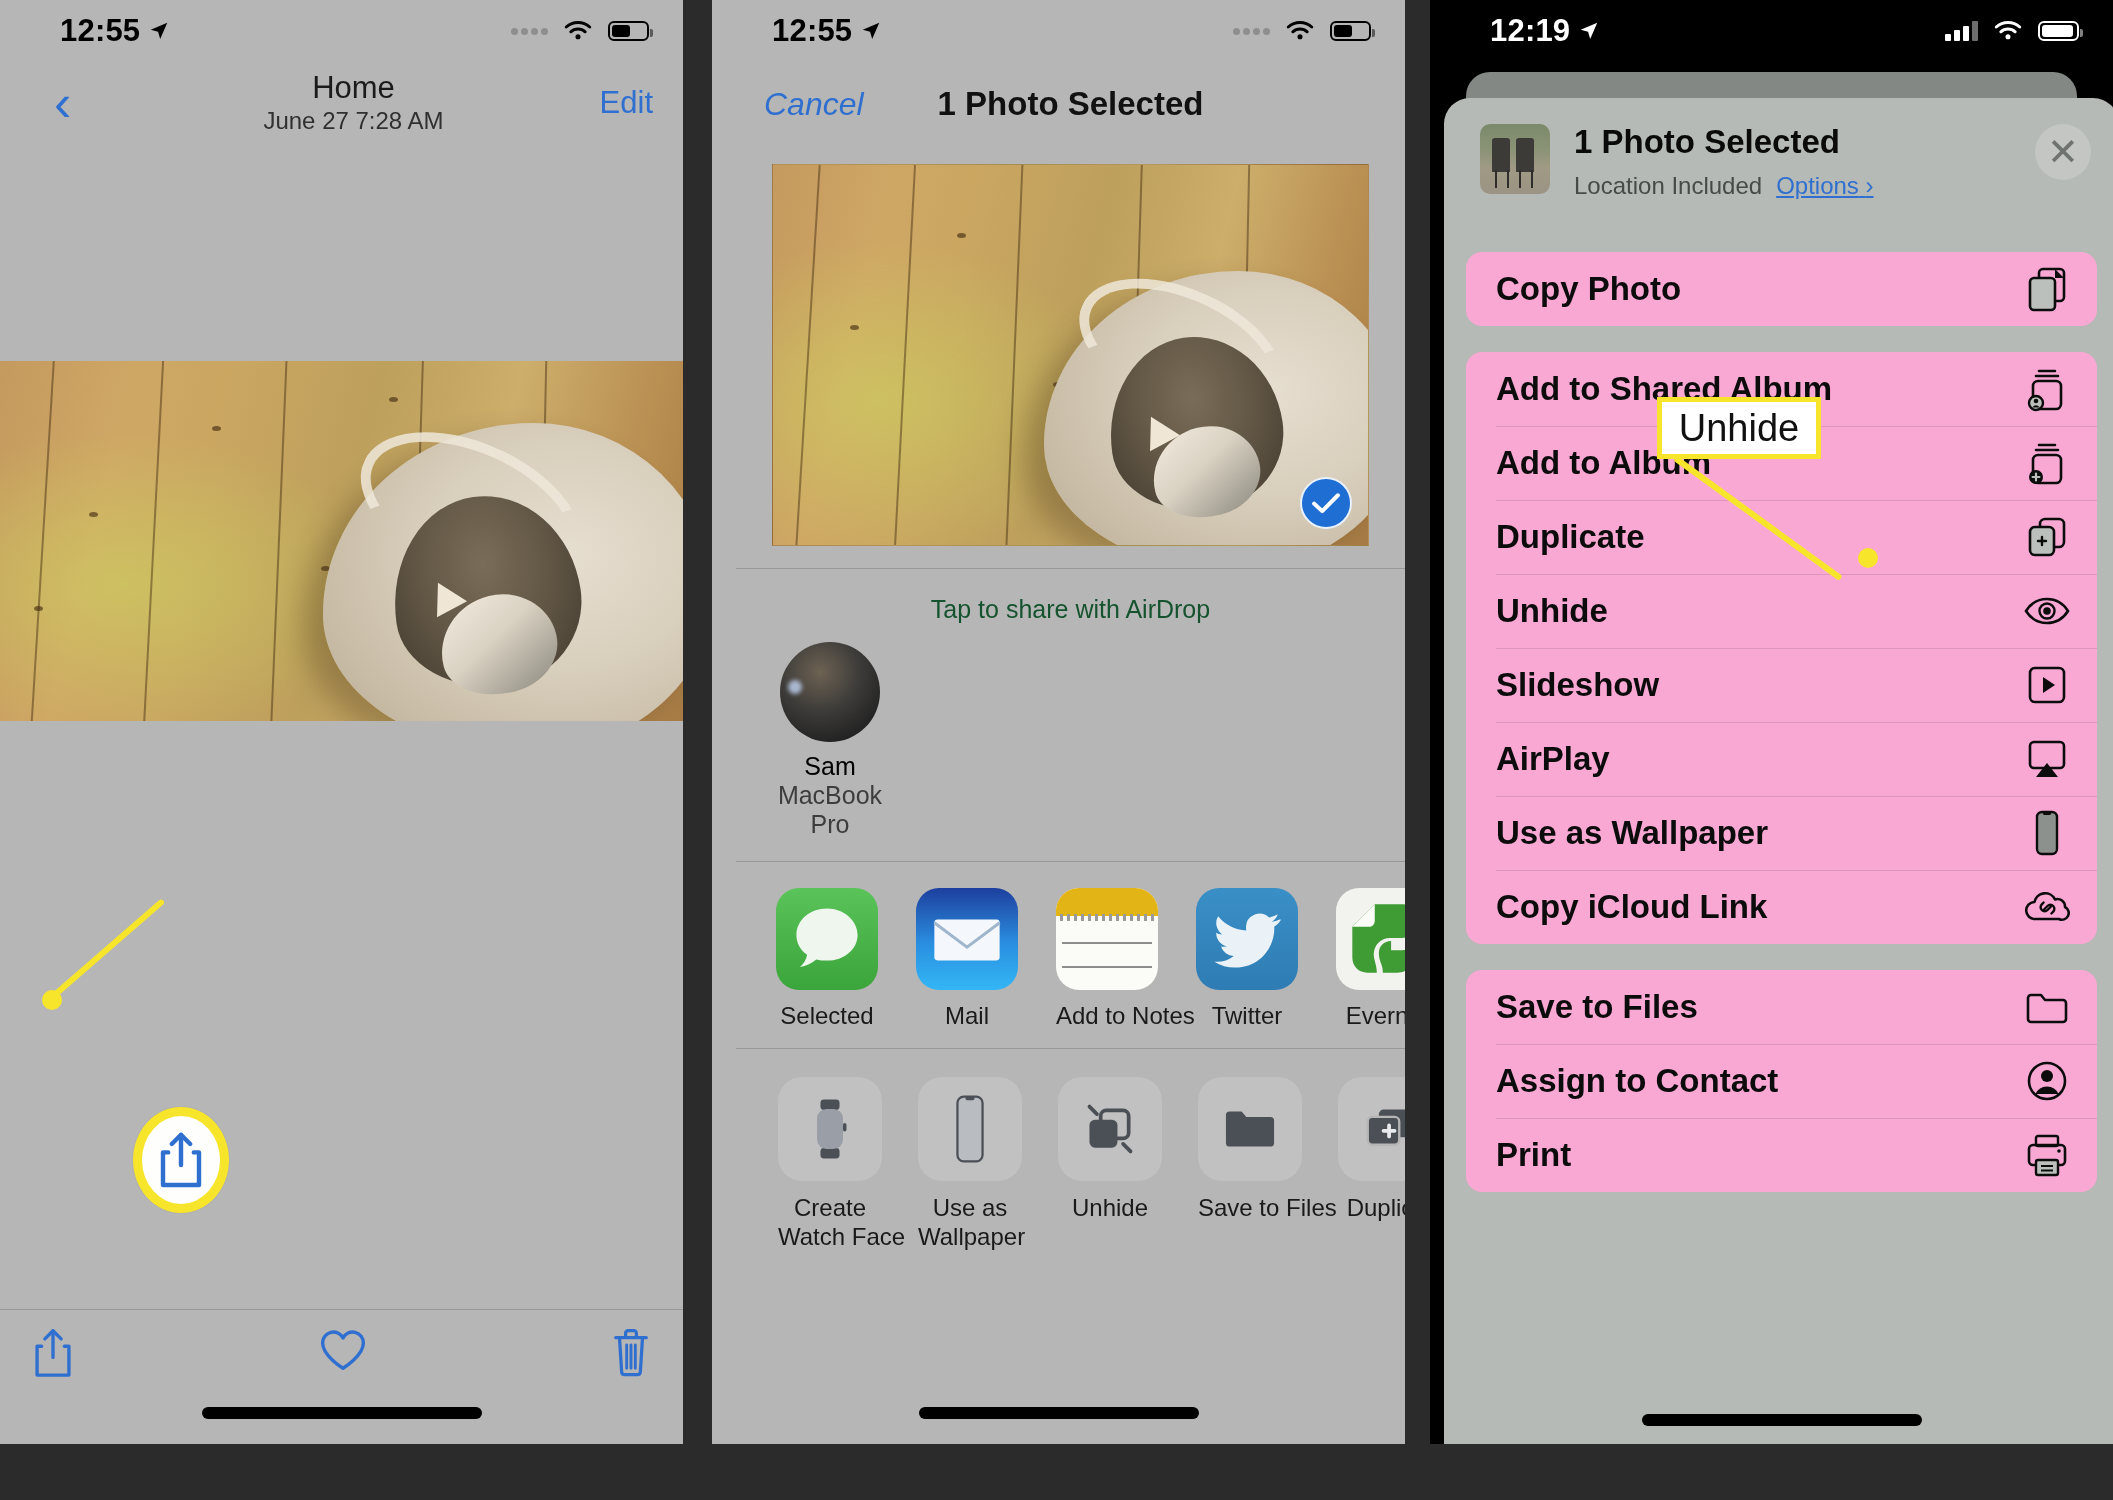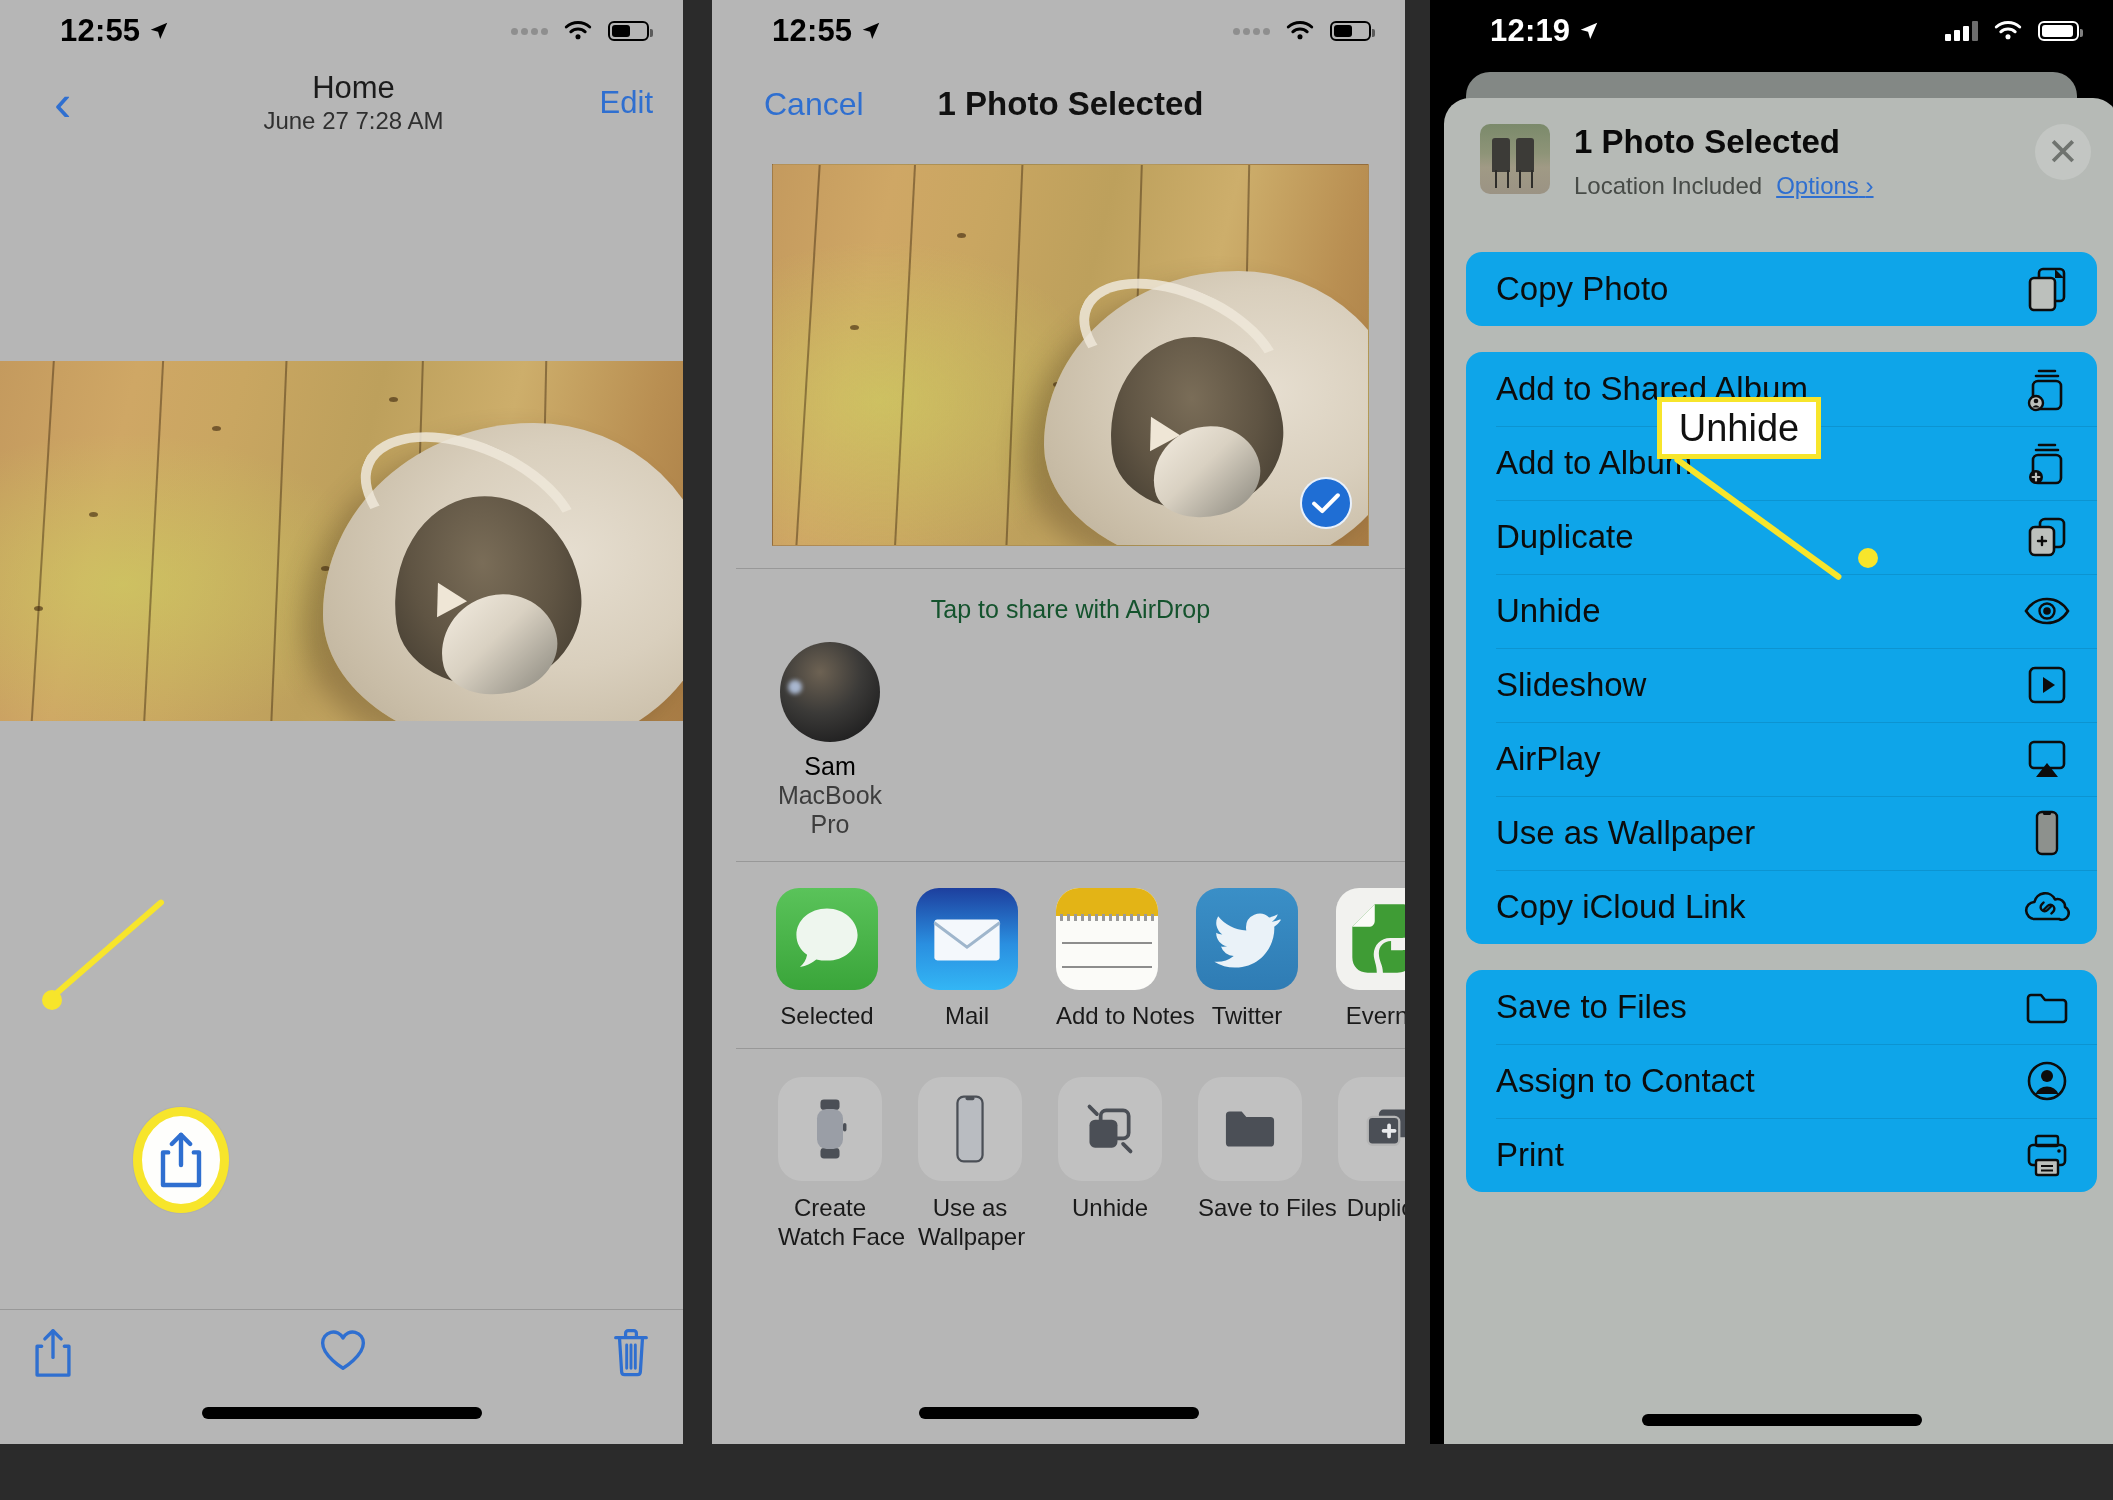--- a/index.html
+++ b/index.html
@@ -106,21 +106,21 @@
     position:absolute; left:133px; top:1107px; width:96px; height:106px;
     background:#fefefc; border:9px solid #f7e52b; border-radius:50%;
     display:flex; align-items:center; justify-content:center;
     box-shadow: 0 0 0 1px rgba(0,0,0,.03);
   }
   .lead-line { position:absolute; background:#f7e52b; height:6px; border-radius:3px; transform-origin: left center; }
   .lead-dot { position:absolute; width:20px; height:20px; border-radius:50%; background:#f7e52b; }
 
   
   #panel-mid .mid-navbar { height:84px; display:flex; align-items:center; padding:0 28px; position:relative; }
-  .mid-cancel { color:#2f6fd0; font-size:32px; }
+  .mid-cancel { color:#2f6fd0; font-size:32px;font-style:italic; }
   .mid-title { position:absolute; left:0; right:0; text-align:center; font-size:33px; font-weight:700; color:#111; pointer-events:none;}
   .mid-photo-wrap { padding: 18px 36px 0 36px; }
   .mid-photo {
     position:relative; width:100%; height:382px; border:1px solid rgba(0,0,0,.12);
     background:
       radial-gradient(ellipse 55% 60% at 18% 62%, rgba(206,214,96,.55), rgba(0,0,0,0) 70%),
       linear-gradient(104deg, #c49a5e 0%, #cfa765 18%, #c9a661 32%, #bda05c 50%, #cdae6b 68%, #b98f52 86%, #a87c45 100%);
     overflow:hidden;
   }
   .check-badge {
@@ -176,21 +176,21 @@
   .thumb .chair { position:absolute; width:18px; height:34px; background:#3c3b37; border-radius:3px 3px 0 0;}
   .thumb .leg { position:absolute; width:2px; height:18px; background:#2e2d2a; }
   .sh-title { font-size:33px; font-weight:700; color:#0a0a0a; line-height:1.1; }
   .sh-sub { margin-top:12px; font-size:24px; color:#474b47; display:flex; gap:14px; align-items:baseline;}
   .sh-options { color:#2f6fd0; text-decoration: underline; }
   .close-btn {
     margin-left:auto; width:56px; height:56px; border-radius:50%;
     background:rgba(255,255,255,.18); display:flex; align-items:center; justify-content:center;
     color:#6f736f; font-size:38px; flex:0 0 auto;
   }
-  .group { margin:0 22px 26px 22px; background:#0ea5e9; border-radius:16px; overflow:hidden; }
+  .group { margin:0 22px 26px 22px; background:#f9a8d4; border-radius:16px; overflow:hidden;font-weight:bold; }
   .group.first { margin-top:52px; }
   .row { height:74px; display:flex; align-items:center; padding:0 26px 0 30px; position:relative; }
   .row + .row::before { content:""; position:absolute; left:30px; right:0; top:0; height:1px; background:rgba(0,0,0,.10);}
   .row-label { font-size:33px; color:#0c0c0c; }
   .row-icon { margin-left:auto; width:48px; height:48px; display:flex; align-items:center; justify-content:center; color:#0c0c0c;}
   .right-home { position:absolute; left:50%; transform:translateX(-50%); bottom:18px; width:280px; height:12px; border-radius:7px; background:#000; }
 
   
   .callout-box {
     position:absolute; left:1657px; top:397px; width:164px; height:62px;

